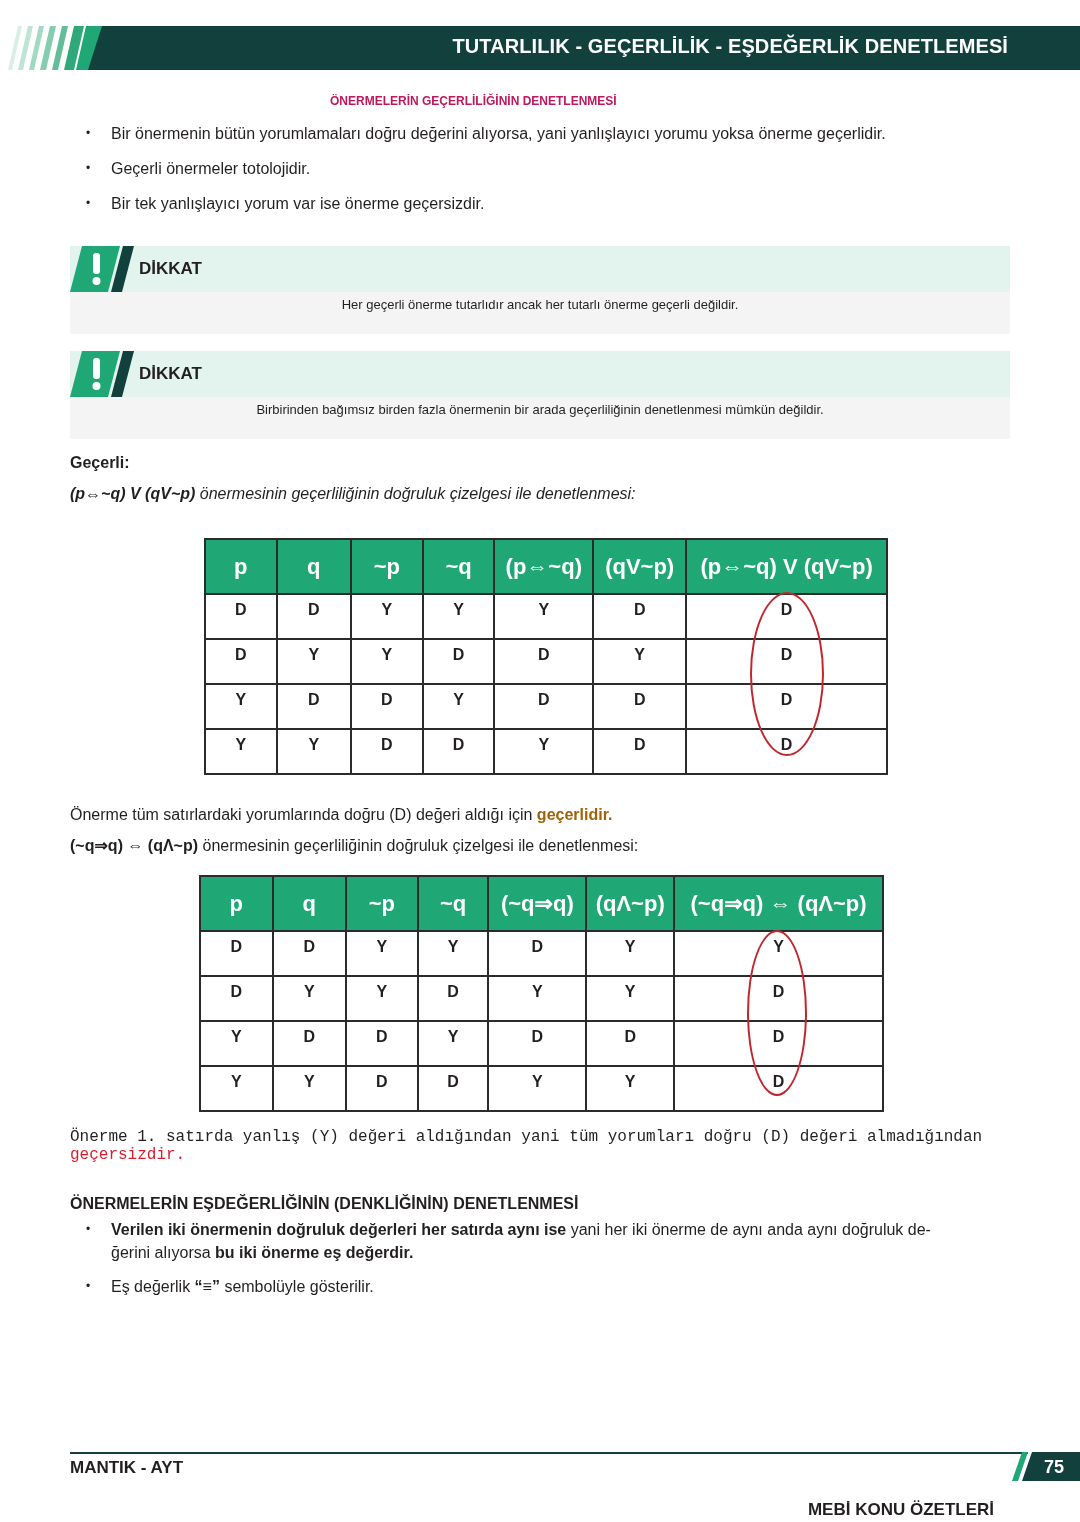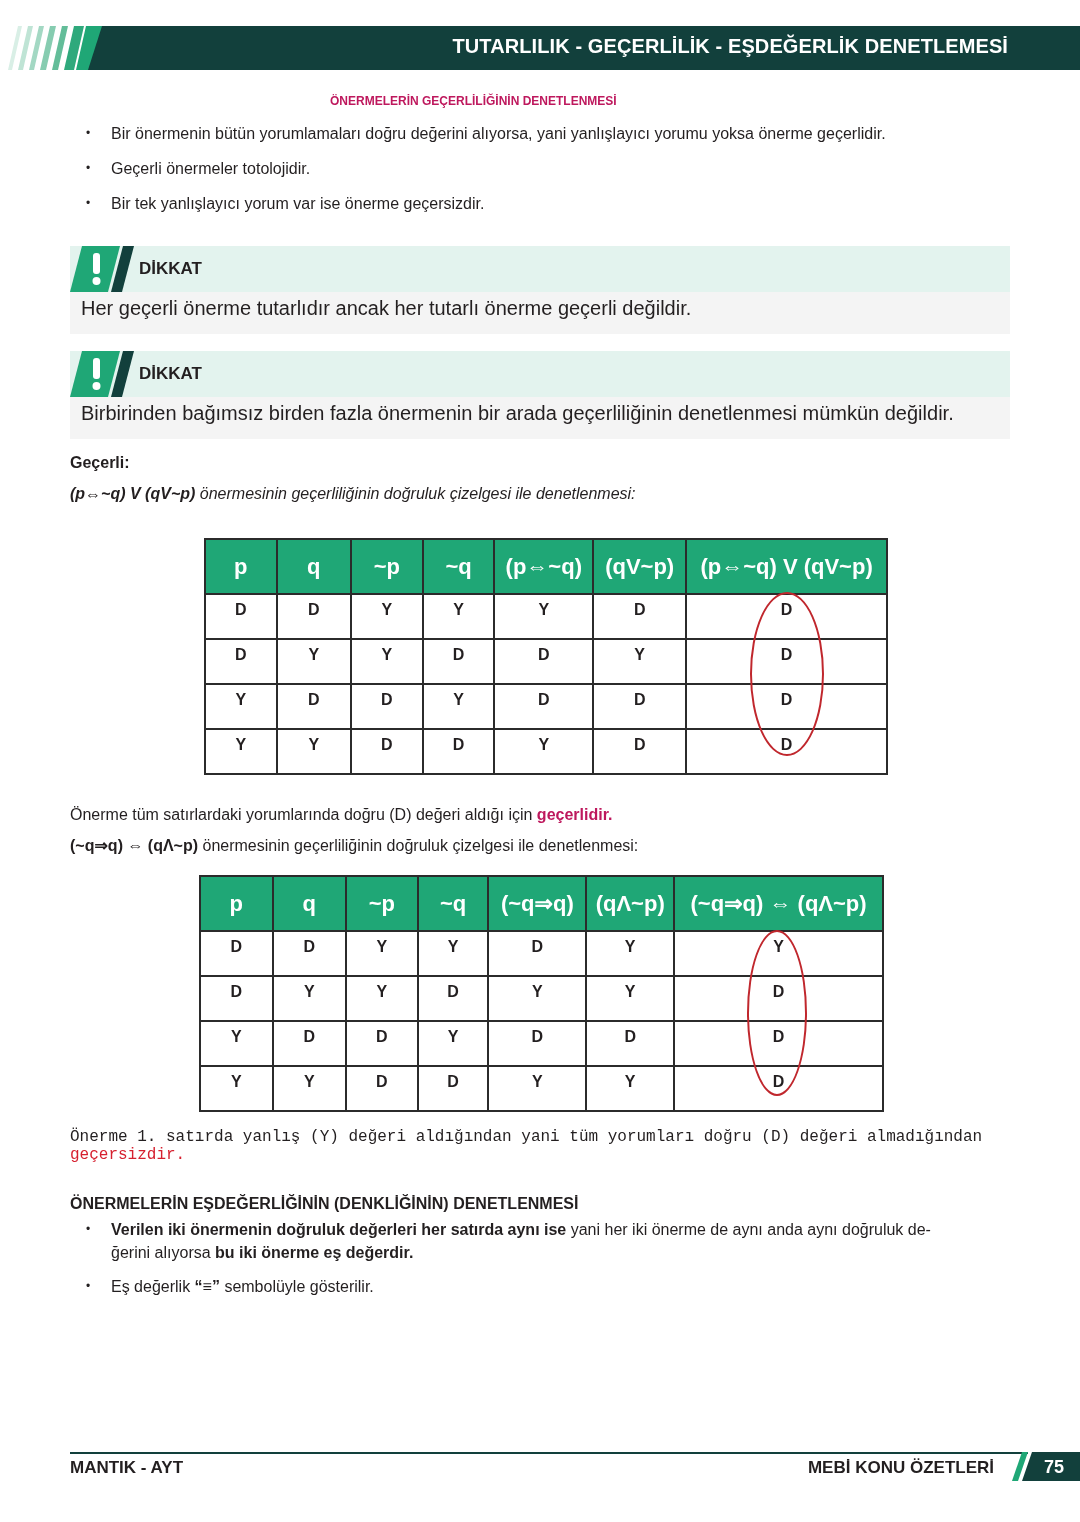--- a/index.html
+++ b/index.html
@@ -15,42 +15,42 @@
 
   .section-title { position: absolute; font-weight: bold; font-size: 12px; color: #be185d; }
 
   .bullet { position: absolute; left: 86px; font-size: 16px; color: #231f20; line-height: 23px; }
   .bullet .dot { position: absolute; left: 0; top: 0; font-size: 12px; }
   .bullet .txt { display: block; margin-left: 25px; }
 
   
   .callout { position: absolute; left: 70px; width: 940px; }
   .callout-head { height: 46px; background: #e3f3ee; position: relative; }
-  .callout-body { background: #f4f4f4; font-size: 20px; padding: 5px 11px 0 11px; height: 42px; }
+  .callout-body { background: #f4f4f4; font-size: 13px; padding: 5px 11px 0 11px; height: 42px; text-align: center; }
   .callout-icon { position: absolute; left: 0; top: 0; width: 66px; height: 46px; }
   .callout-label { position: absolute; left: 69px; top: 13px; font-weight: bold; font-size: 17px; color: #231f20; }
 
   .para { position: absolute; left: 70px; font-size: 16px; color: #231f20; }
   .para b { font-weight: bold; }
-  .red-bold { color: #be185d; font-weight: bold; }
+  .red-bold { color: #a16207; font-weight: bold; }
   .red { color: #d6202f; }
 
   
   table.tt { position: absolute; border-collapse: collapse; }
   table.tt th { background: #1fa776; color: #ffffff; font-weight: bold; font-size: 22px; border: 2px solid #2b2b2b; text-align: center; height: 55px; padding: 0 4px; white-space: nowrap; }
   table.tt td { border: 2px solid #2b2b2b; font-weight: bold; font-size: 16px; text-align: center; vertical-align: top; padding-top: 6px; height: 45px; }
 
   .ellipse { position: absolute; border: 2px solid #c0272d; border-radius: 50%; }
 
   .bottom-title { position: absolute; left: 70px; top: 1187px; font-weight: bold; font-size: 16px; margin-top: 8px; }
 
   
   .footer-line { position: absolute; left: 70px; top: 1452px; width: 958px; height: 2px; background: #12403c; }
   .footer-left { position: absolute; left: 70px; top: 1458px; font-weight: bold; font-size: 17px; }
-  .footer-right { position: absolute; right: 86px; top: 1458px; font-weight: bold; font-size: 17px; }
+  .footer-right { position: absolute; right: 86px; top: 1500px; font-weight: bold; font-size: 17px; }
   .footer-page-box { position: absolute; left: 1012px; top: 1452px; width: 68px; height: 29px; }
   .footer-page-num { position: absolute; left: 1044px; top: 1457px; color: #ffffff; font-weight: bold; font-size: 18px; }
 </style>
 </head>
 <body>
 
 <div class="header-band">
   <svg class="header-stripes" viewBox="0 0 100 44" width="100" height="44">
     <polygon points="10,0 14,0 4,44 0,44" fill="#d9efe6"></polygon>
     <polygon points="20,0 25,0 15,44 10,44" fill="#bfe4d5"></polygon>

